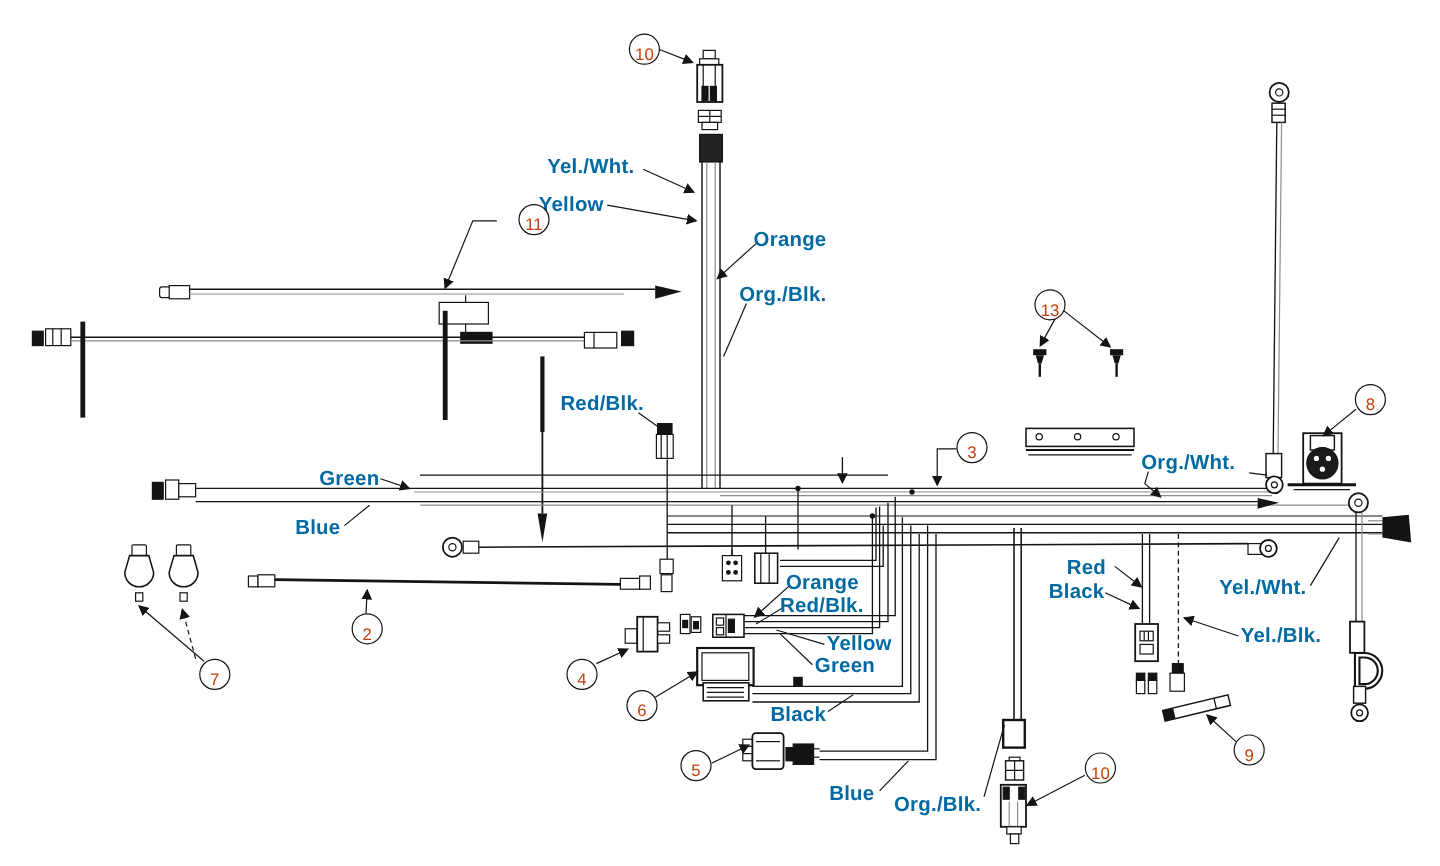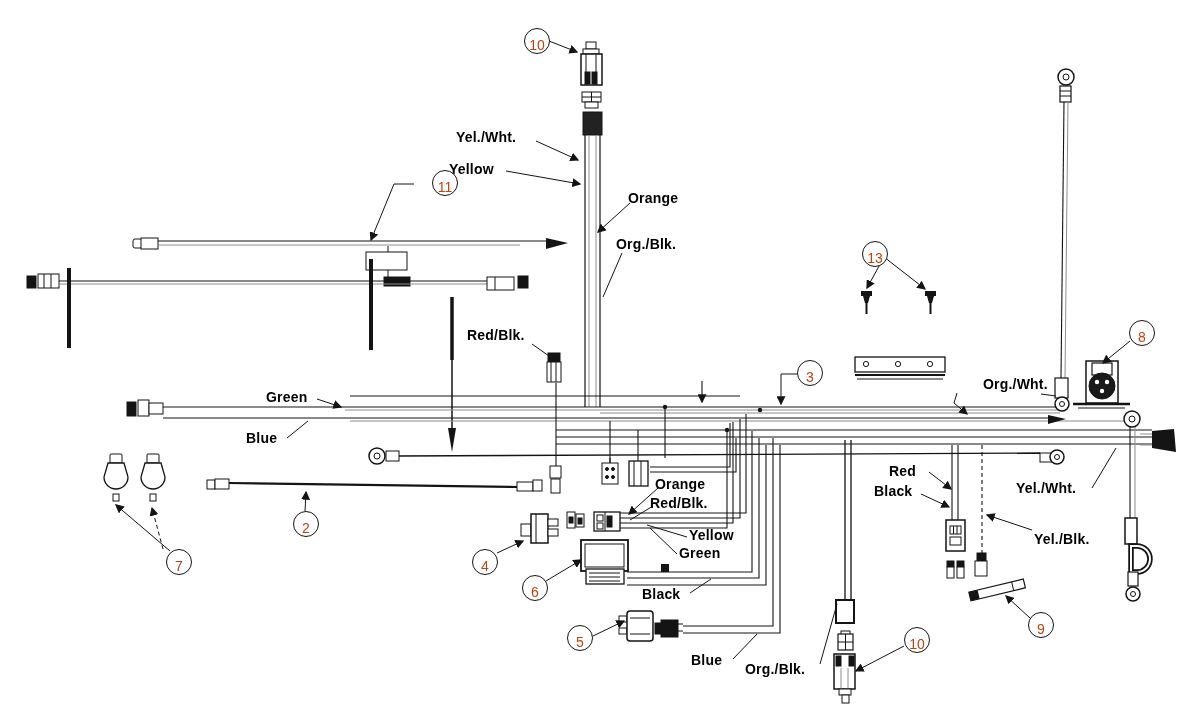--- a/index.html
+++ b/index.html
@@ -1,19 +1,19 @@
 <!DOCTYPE html>
 <html><head>
 <meta charset="utf-8">
 <style>
   html,body{margin:0;padding:0;background:#e8e8e8;}
   #stage{position:relative;width:1200px;height:722px;background:#ffffff;overflow:hidden;
          font-family:"Liberation Sans",sans-serif;}
   #art{position:absolute;left:0;top:0;}
-  .wl{position:absolute;font-weight:bold;font-size:14px;line-height:1;color:#000000;
+  .wl{position:absolute;font-weight:bold;font-size:17px;line-height:1;color:#0369a1;
       white-space:nowrap;letter-spacing:.2px;}
   .co{position:absolute;width:26px;height:26px;border:1.6px solid #141414;border-radius:50%;
       background:#fff;display:flex;align-items:flex-end;justify-content:center;
       font-size:14px;color:#c2410c;box-sizing:border-box;}
 </style>
 </head>
 <body>
 
 <div id="stage">
 
@@ -351,25 +351,25 @@
   </g>
 </svg>
 
 <div class="wl" style="left:456px;top:130px">Yel./Wht.</div>
 <div class="wl" style="left:449px;top:162px">Yellow</div>
 <div class="wl" style="left:628px;top:191px">Orange</div>
 <div class="wl" style="left:616px;top:237px">Org./Blk.</div>
 <div class="wl" style="left:467px;top:328px">Red/Blk.</div>
 <div class="wl" style="left:266px;top:390px">Green</div>
 <div class="wl" style="left:246px;top:431px">Blue</div>
-<div class="wl" style="left:983px;top:377px">Org./Wht.</div>
+<div class="wl" style="left:951px;top:377px">Org./Wht.</div>
 <div class="wl" style="left:889px;top:464px">Red</div>
 <div class="wl" style="left:874px;top:484px">Black</div>
 <div class="wl" style="left:1016px;top:481px">Yel./Wht.</div>
-<div class="wl" style="left:1034px;top:532px">Yel./Blk.</div>
+<div class="wl" style="left:1034px;top:521px">Yel./Blk.</div>
 <div class="wl" style="left:655px;top:477px">Orange</div>
 <div class="wl" style="left:650px;top:496px">Red/Blk.</div>
 <div class="wl" style="left:689px;top:528px">Yellow</div>
 <div class="wl" style="left:679px;top:546px">Green</div>
 <div class="wl" style="left:642px;top:587px">Black</div>
 <div class="wl" style="left:691px;top:653px">Blue</div>
 <div class="wl" style="left:745px;top:662px">Org./Blk.</div>
 
 <div class="co" style="left:524px;top:28px">
       <span>10</span>

